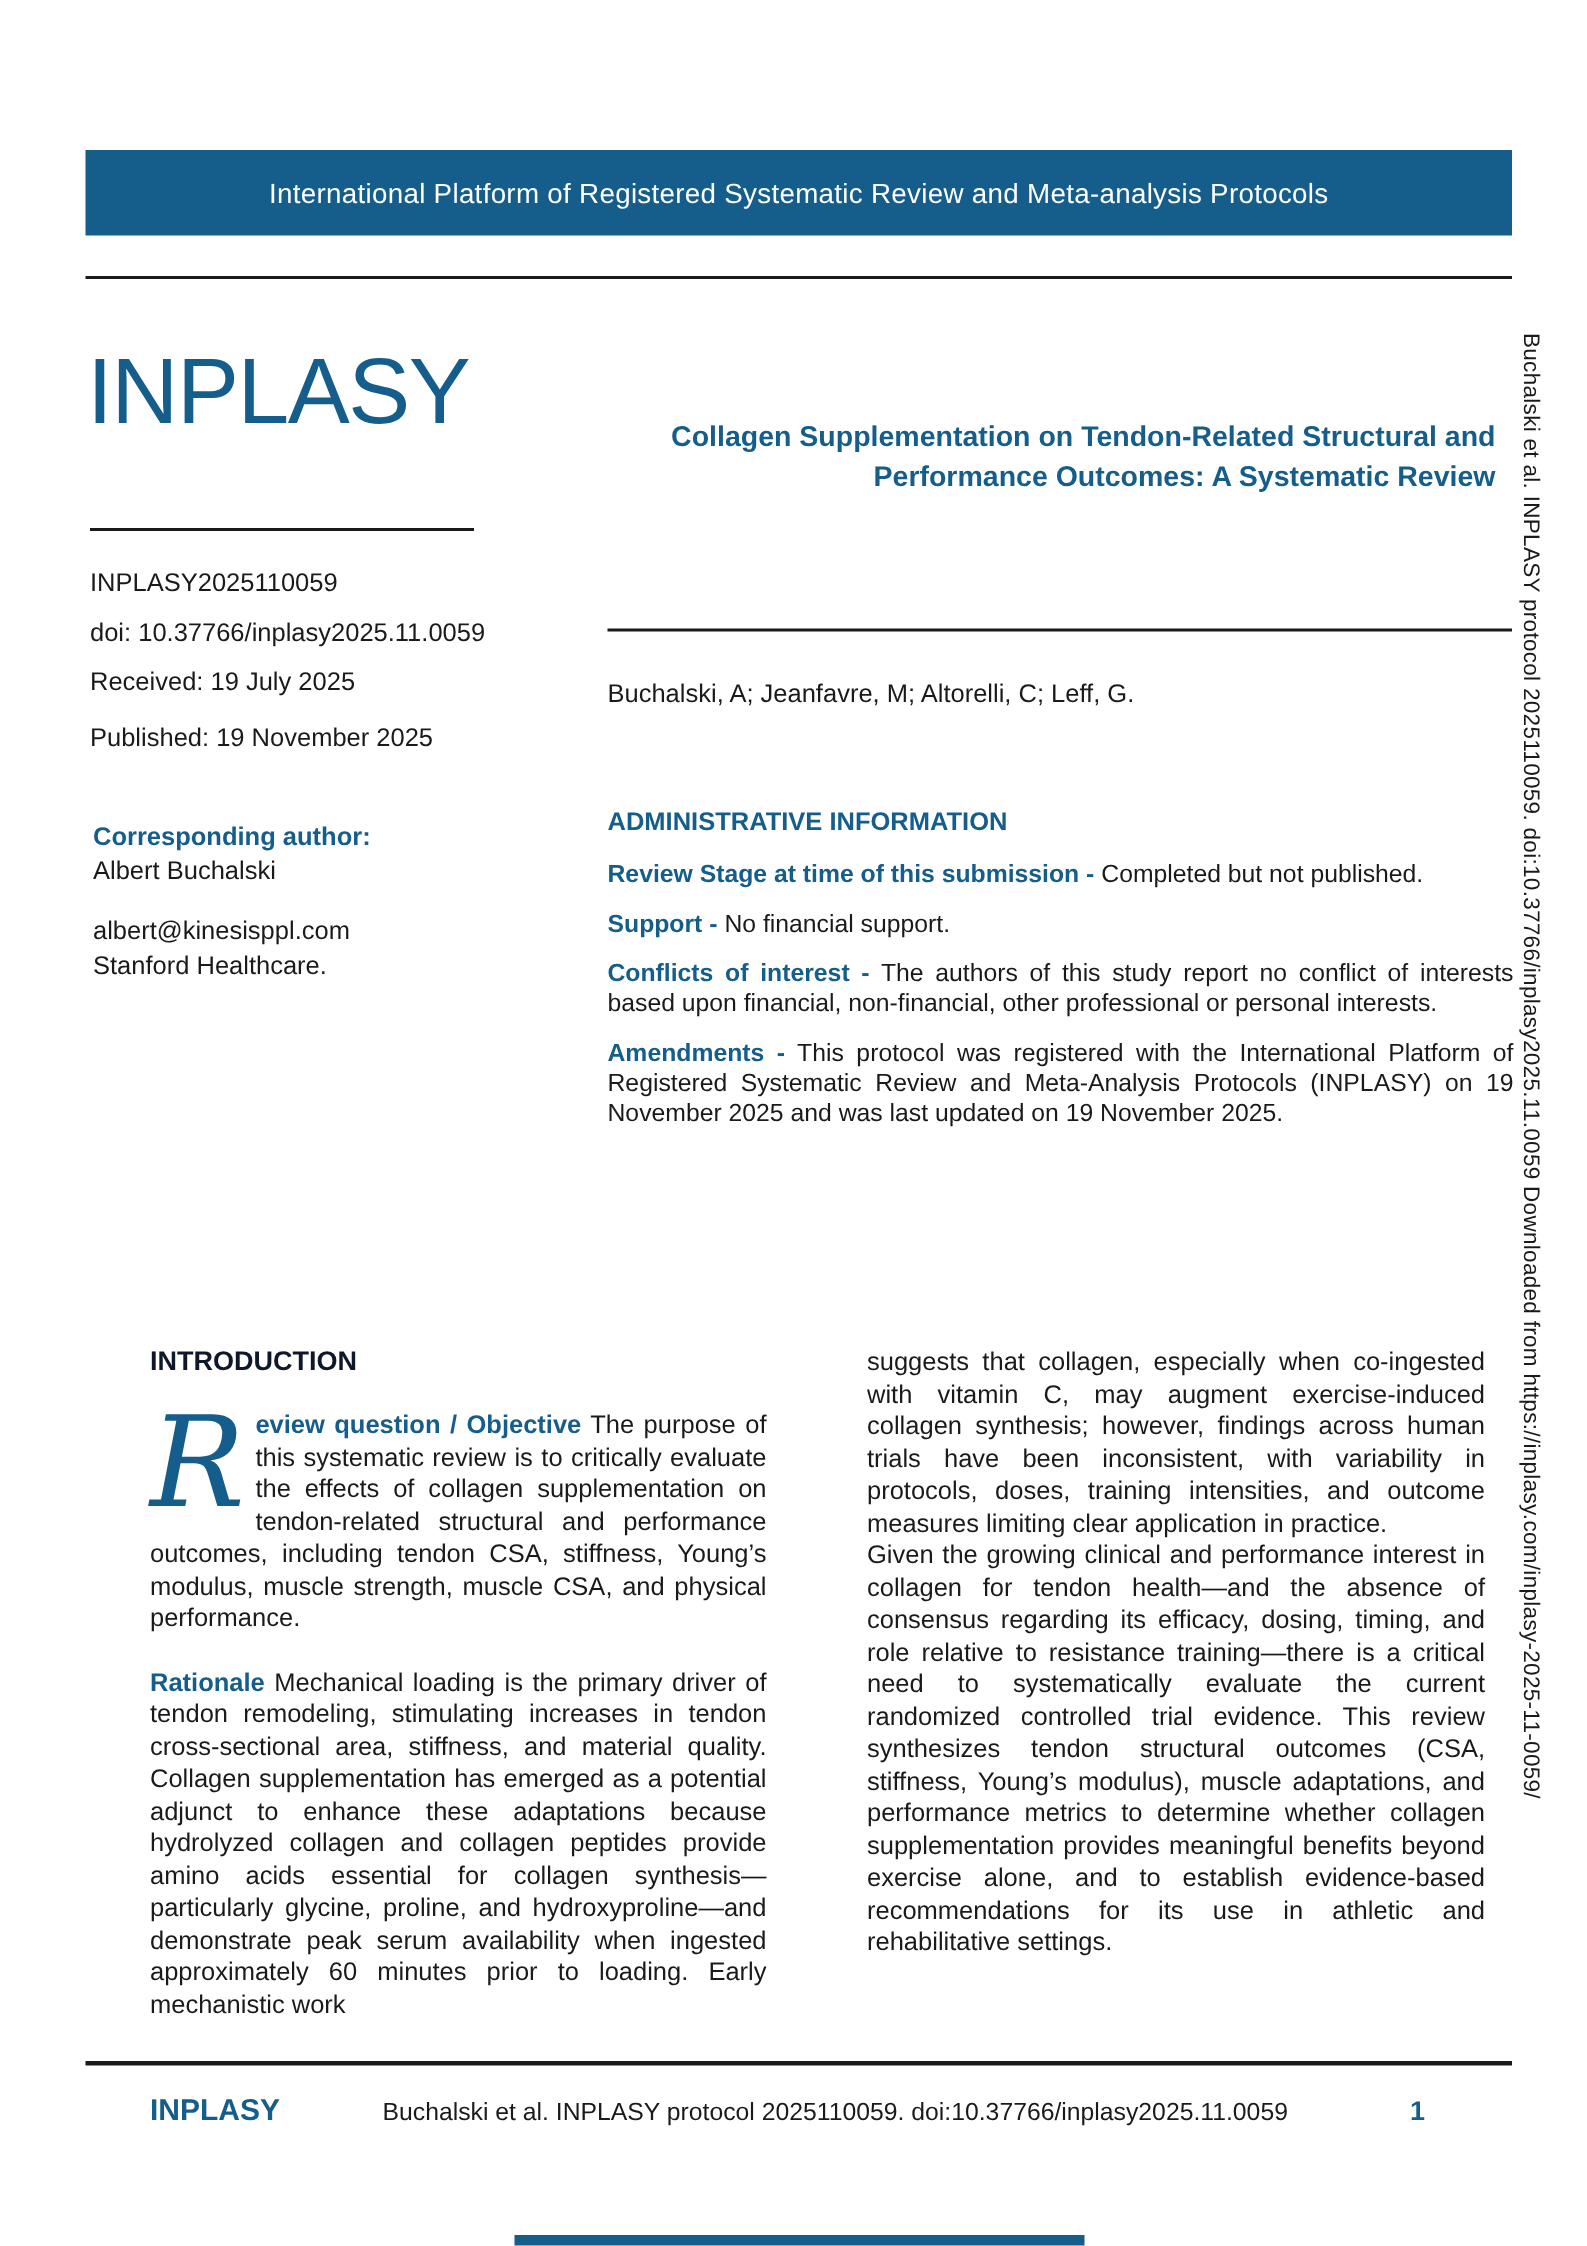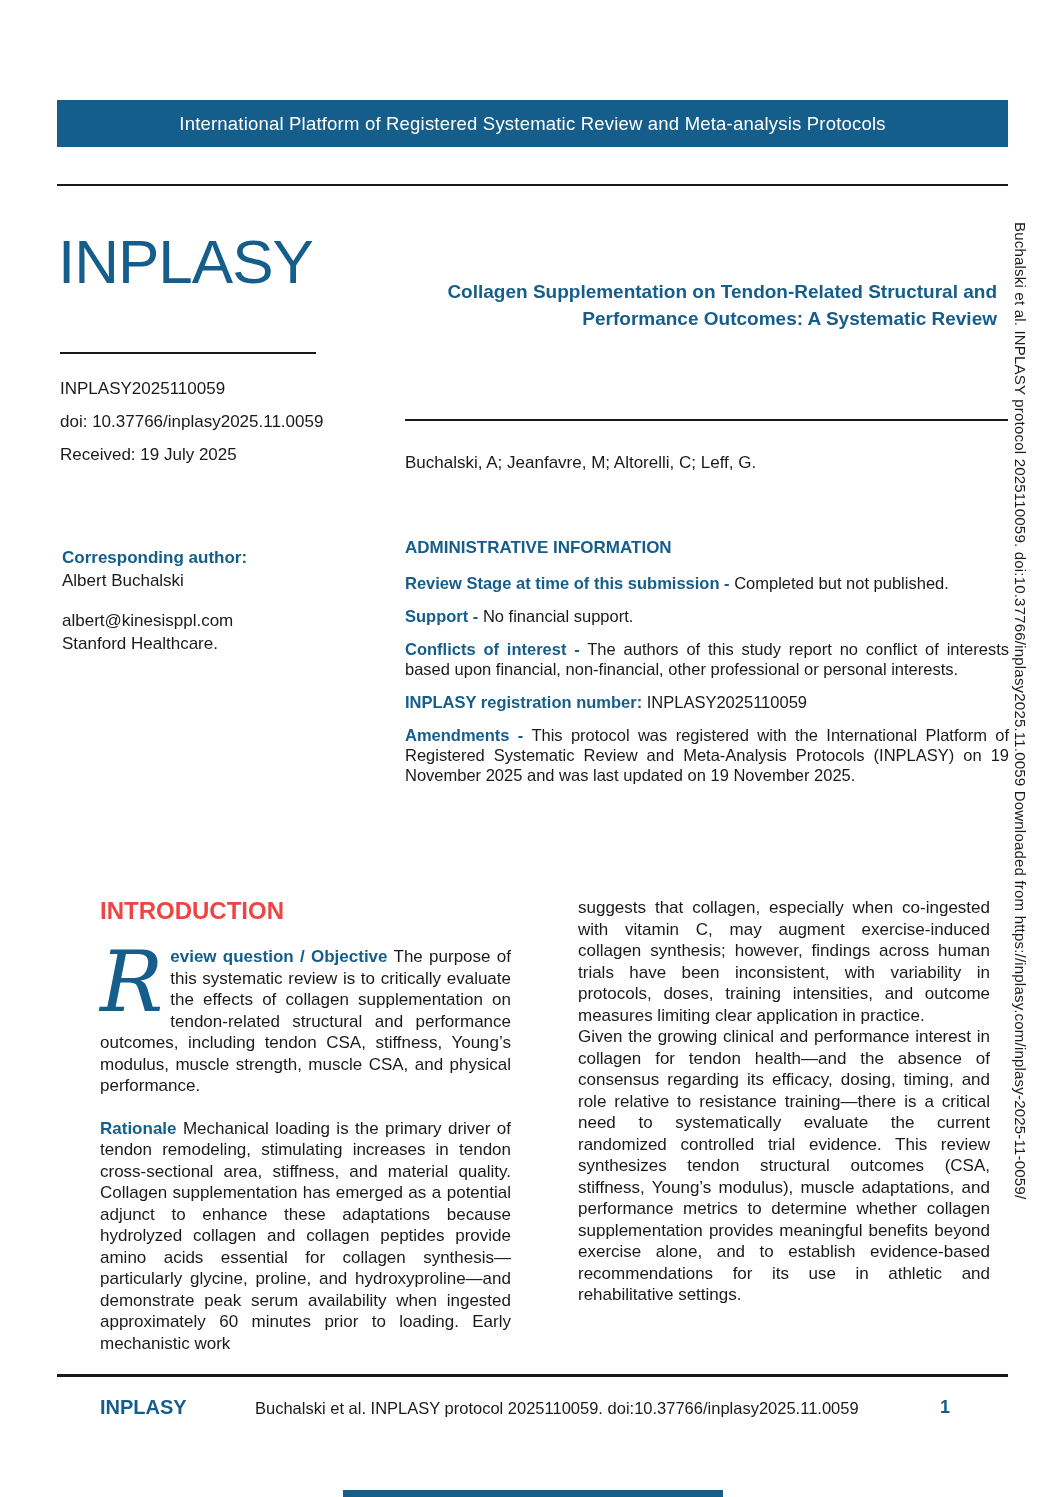--- a/index.html
+++ b/index.html
@@ -6,21 +6,21 @@
   body{
     width:1058px;height:1497px;position:relative;overflow:hidden;
     font-family:"Liberation Sans",sans-serif;color:#1a1a1a;
     -webkit-font-smoothing:antialiased;
   }
   .abs{position:absolute;}
   .blue{color:#155d8b;}
   .bold{font-weight:bold;}
 
   .banner{
-    left:57px;top:100px;width:951px;height:47px;background:#155d8b;
+    left:57px;top:100px;width:951px;height:57px;background:#155d8b;
     display:flex;align-items:center;justify-content:center;
     color:#ffffff;font-size:18.5px;letter-spacing:.2px;
   }
   .rule{background:#1a1a1a;}
   .rule-top{left:57px;top:184px;width:951px;height:2px;}
   .logo{left:58px;top:226px;font-size:62px;color:#155d8b;letter-spacing:-1px;}
   .logo-rule{left:60px;top:352px;width:256px;height:2px;}
 
   .masthead-meta{left:60px;top:372px;width:340px;font-size:17px;}
   .masthead-meta p{margin:0;line-height:33px;}
@@ -37,21 +37,21 @@
   }
   .rule-title{left:405px;top:419px;width:603px;height:2px;}
   .authors{left:405px;top:453px;width:603px;font-size:17px;}
 
   .admin{left:405px;top:538px;width:604px;font-size:16.5px;line-height:20px;}
   .admin .admin-heading{margin:0 0 15px 0;font-size:17px;}
   .admin p.item{margin:0 0 13px 0;text-align:justify;}
 
   .intro-left{left:100px;top:897px;width:411px;}
   .intro-right{left:578px;top:897px;width:412px;}
-  .section-heading{margin:0 0 21px 0;font-size:24px;font-weight:bold;color:#ef4444;}
+  .section-heading{margin:0 0 21px 0;font-size:18px;font-weight:bold;color:#0f172a;}
   .para{margin:0 0 21px 0;font-size:17px;line-height:21.5px;text-align:justify;}
   .para.tight{margin:0;}
   .dropcap{
     float:left;font-family:"DejaVu Serif",serif;font-style:italic;
     font-size:84px;line-height:60px;color:#155d8b;margin:6px 7px 0 0;
   }
 
   .footer-rule{left:57px;top:1374px;width:951px;height:3px;}
   .footer-logo{left:100px;top:1396px;font-size:20px;font-weight:bold;color:#155d8b;}
   .footer-citation{left:255px;top:1399px;font-size:16.5px;color:#1a1a1a;}
@@ -73,39 +73,39 @@
 
 <div class="abs rule rule-top"></div>
 
 <div class="abs logo">INPLASY</div>
 <div class="abs rule logo-rule"></div>
 
 <div class="abs masthead-meta">
   <p>INPLASY2025110059</p>
   <p>doi: 10.37766/inplasy2025.11.0059</p>
   <p>Received: 19 July 2025</p>
+  <p class="pub">Published: 19 November 2025</p>
 </div>
 
 <div class="abs corr">
   <p class="blue bold">Corresponding author:</p>
   <p>Albert Buchalski</p>
   <p class="email">albert@kinesisppl.com</p>
   <p>Stanford Healthcare.</p>
 </div>
 
 <div class="abs title">Collagen Supplementation on Tendon-Related Structural and Performance Outcomes: A Systematic Review</div>
 <div class="abs rule rule-title"></div>
 <div class="abs authors">Buchalski, A; Jeanfavre, M; Altorelli, C; Leff, G.</div>
 
 <div class="abs admin">
   <p class="admin-heading blue bold">ADMINISTRATIVE INFORMATION</p>
   <p class="item"><span class="blue bold">Review Stage at time of this submission -</span> <span>Completed but not published.</span></p>
   <p class="item"><span class="blue bold">Support -</span> <span>No financial support.</span></p>
   <p class="item"><span class="blue bold">Conflicts of interest -</span> <span>The authors of this study report no conflict of interests based upon financial, non-financial, other professional or personal interests.</span></p>
-  <p class="item"><span class="blue bold">INPLASY registration number:</span> <span>INPLASY2025110059</span></p>
   <p class="item"><span class="blue bold">Amendments -</span> <span>This protocol was registered with the International Platform of Registered Systematic Review and Meta-Analysis Protocols (INPLASY) on 19 November 2025 and was last updated on 19 November 2025.</span></p>
 </div>
 
 <div class="abs intro-left">
   <p class="section-heading">INTRODUCTION</p>
   <p class="para">
     <span class="dropcap">R</span><span class="blue bold">eview question / Objective</span> <span>The purpose of this systematic review is to critically evaluate the effects of collagen supplementation on tendon-related structural and performance outcomes, including tendon CSA, stiffness, Young’s modulus, muscle strength, muscle CSA, and physical performance.</span>
   </p>
   <p class="para">
     <span class="blue bold">Rationale</span> <span>Mechanical loading is the primary driver of tendon remodeling, stimulating increases in tendon cross-sectional area, stiffness, and material quality. Collagen supplementation has emerged as a potential adjunct to enhance these adaptations because hydrolyzed collagen and collagen peptides provide amino acids essential for collagen synthesis—particularly glycine, proline, and hydroxyproline—and demonstrate peak serum availability when ingested approximately 60 minutes prior to loading. Early mechanistic work</span>

